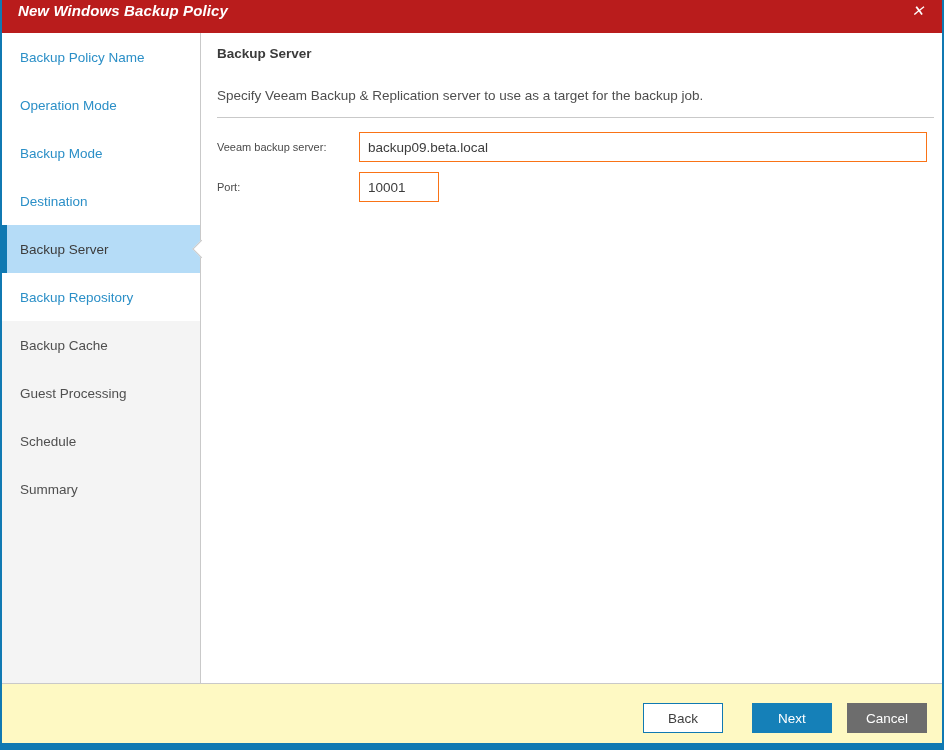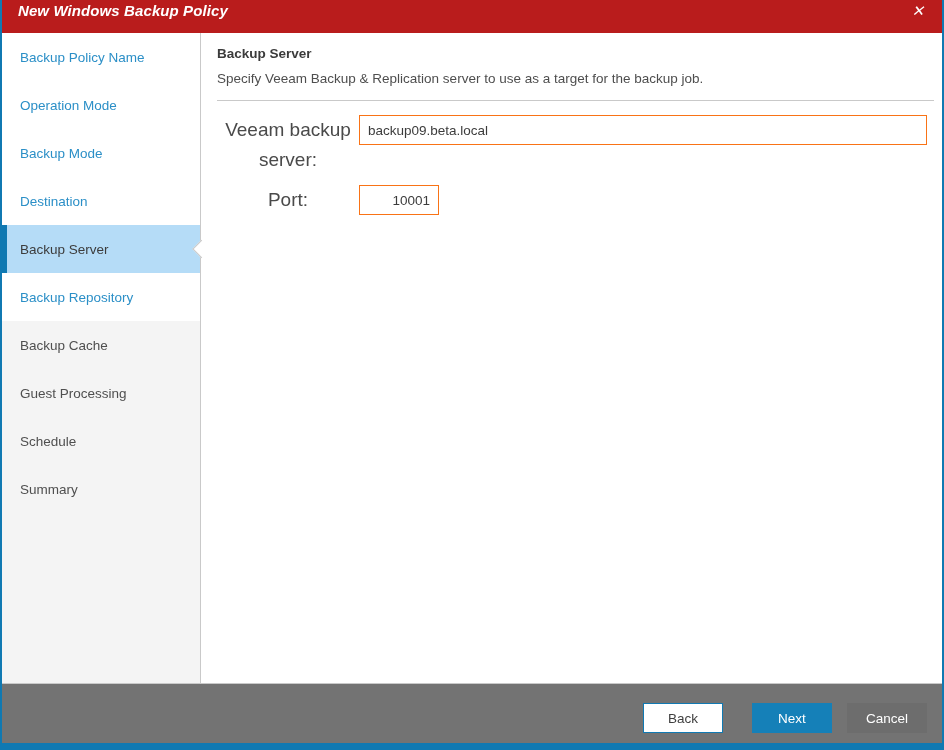--- a/index.html
+++ b/index.html
@@ -86,54 +86,53 @@
     flex: 1 1 auto;
     padding: 12px 15px 0 16px;
     background: #ffffff;
   }
   .content h1 {
     font-size: 13.5px; font-weight: 700; color: #3b3b3b;
     line-height: 18px;
   }
   .content .desc {
     font-size: 13.5px; color: #4e4e4e;
-    margin-top: 7px; line-height: 18px;
+    margin-top: 24px; line-height: 18px;
   }
   .content .divider {
     height: 1px; background: #c9c9c9;
     margin-top: 12px; margin-right: -7px;
   }
   .form { margin-top: 14px; }
   .form-row { display: flex; align-items: flex-start; }
   .form-row + .form-row { margin-top: 10px; }
   .form-row label {
     width: 142px; flex: 0 0 142px;
-    font-size: 19px; color: #4a4a4a;
+    font-size: 11px; color: #4a4a4a;
     line-height: 30px;
-    text-align: center;
   }
   .form-row input {
     height: 30px;
     border: 1px solid #f97316;
     padding: 0 8px;
     font-family: "Liberation Sans", sans-serif;
     font-size: 13.5px; color: #3c3c3c;
     outline: none;
     background: #fff;
   }
   .input-wide { flex: 1 1 auto; }
-  .input-port { flex: 0 0 80px; width: 80px; text-align: right; }
+  .input-port { flex: 0 0 80px; width: 80px; }
 
   
   .footer {
     flex: 0 0 60px; height: 60px;
     border-top: 1px solid #c9c9c9;
     display: flex; justify-content: flex-end; align-items: flex-start;
     padding: 19px 15px 0 0;
-    background: #737373;
+    background: #fef9c3;
   }
   .btn {
     width: 80px; height: 30px;
     font-family: "Liberation Sans", sans-serif;
     font-size: 13.5px;
     cursor: pointer;
     border: none;
   }
   .btn-back {
     background: #ffffff; color: #3f3f3f;

